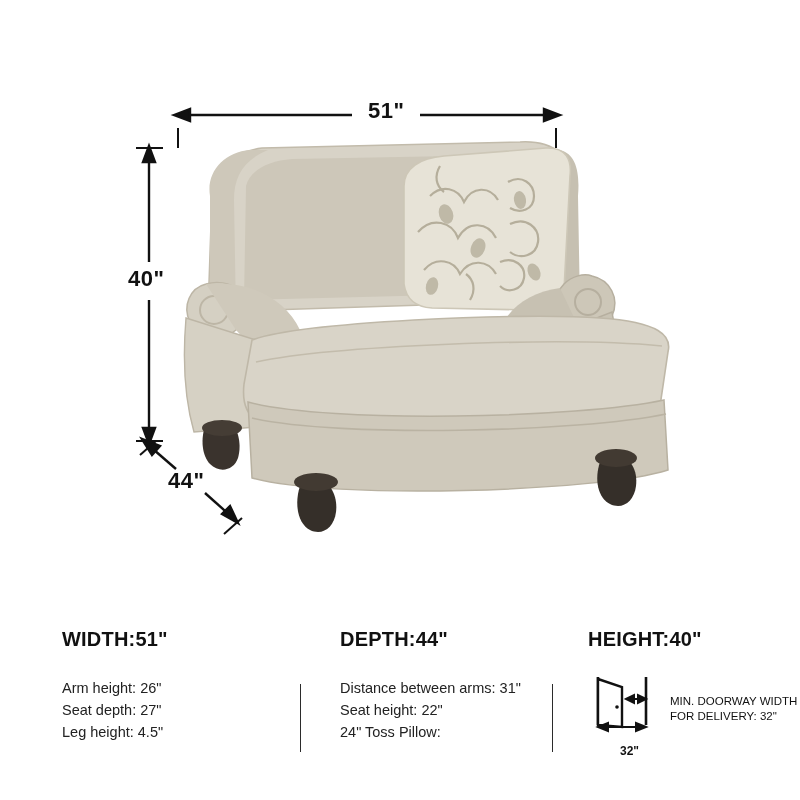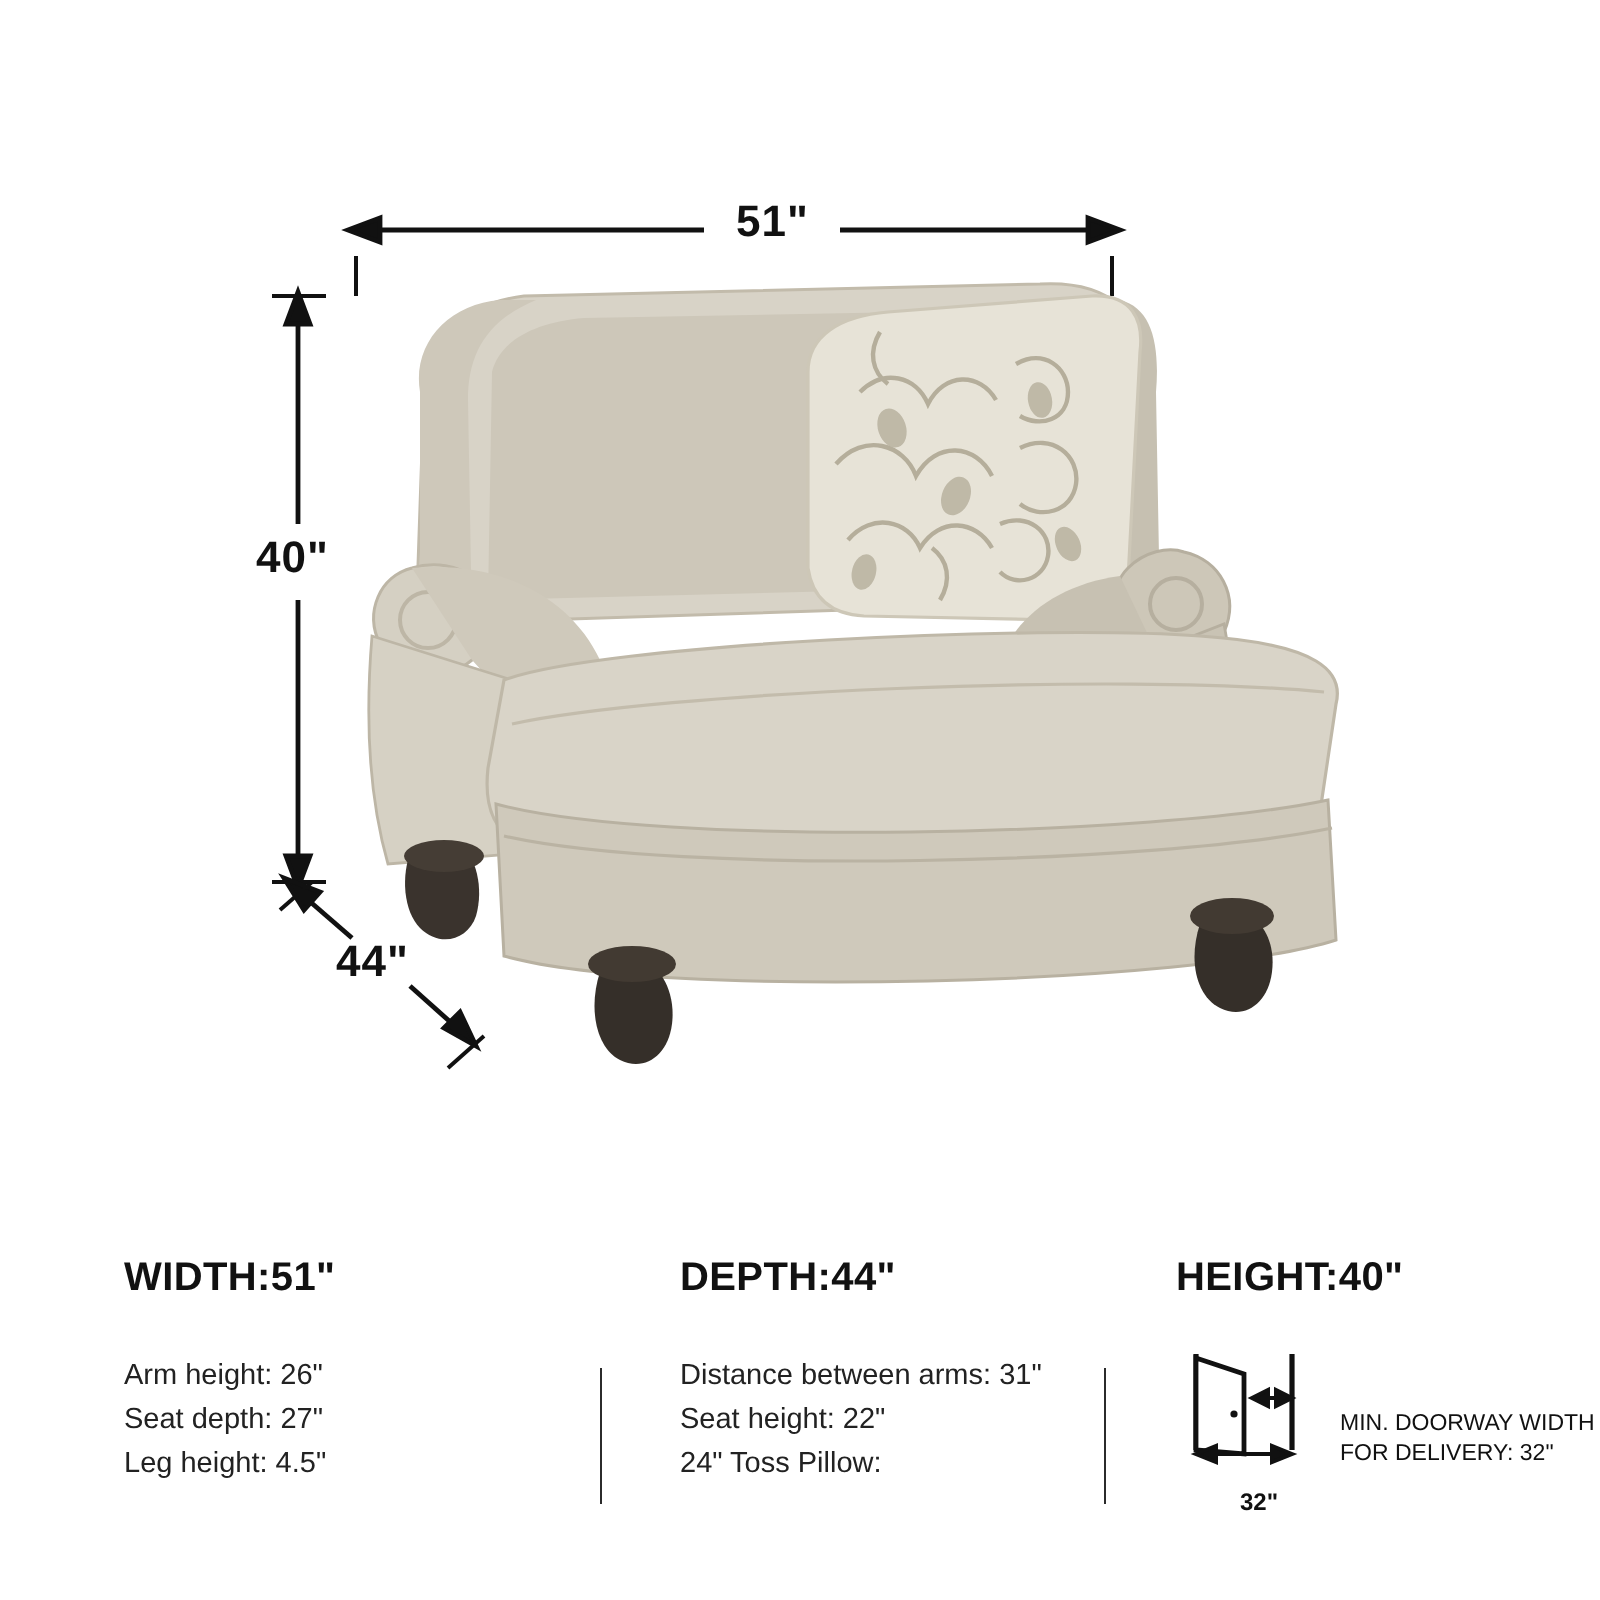--- a/index.html
+++ b/index.html
@@ -72,21 +72,21 @@
     font-size: 14.5px;
     color: #222222;
     line-height: 22px;
   }
   .spec-list div { white-space: nowrap; }
 
   
   .door-block {
     margin-top: 22px;
     display: flex;
-    align-items: flex-end;
+    align-items: center;
   }
   .door-text {
     font-size: 11.5px;
     line-height: 15px;
     color: #111111;
     margin-left: 8px;
     margin-top: 10px;
     white-space: nowrap;
   }
   .door-caption {

